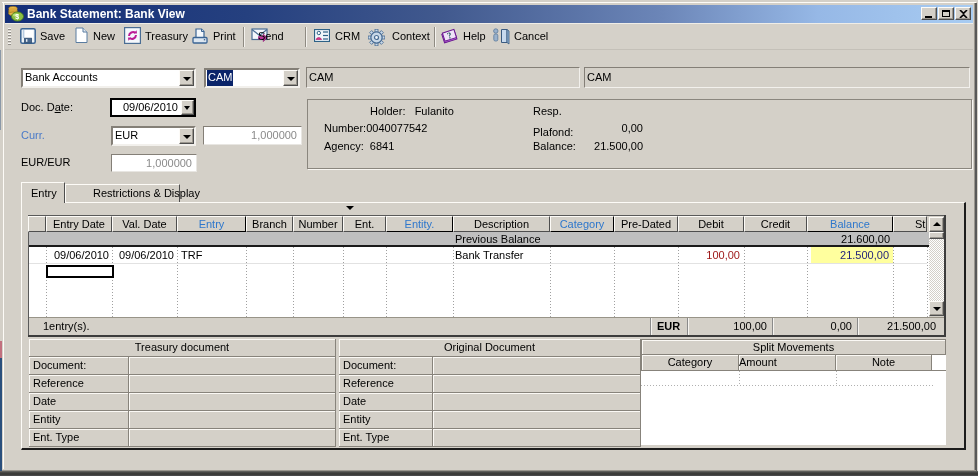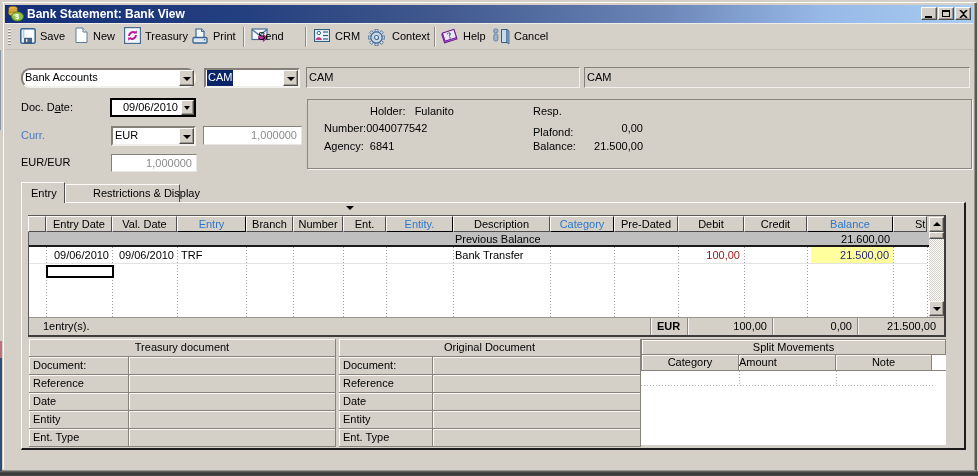--- a/index.html
+++ b/index.html
@@ -120,21 +120,21 @@
   </svg>
 <div class="tx" style="left:40px;top:30px;height:13px;">Save</div>
 <div class="tx" style="left:93px;top:30px;height:13px;">New</div>
 <div class="tx" style="left:145px;top:30px;height:13px;">Treasury</div>
 <div class="tx" style="left:213px;top:30px;height:13px;">Print</div>
 <div class="tx" style="left:258px;top:30px;height:13px;">Send</div>
 <div class="tx" style="left:335px;top:30px;height:13px;">CRM</div>
 <div class="tx" style="left:392px;top:30px;height:13px;">Context</div>
 <div class="tx" style="left:463px;top:30px;height:13px;">Help</div>
 <div class="tx" style="left:514px;top:30px;height:13px;">Cancel</div>
-<div class="sunk" style="left:21px;top:68px;width:175px;height:20px;border-radius:9px;">
+<div class="sunk" style="left:21px;top:68px;width:175px;height:20px;">
     <div class="tx" style="left:2px;top:1px;height:13px;">Bank Accounts</div>
     <div class="btn3d" style="right:0px;top:0px;width:15px;height:16px;">
       <div class="arrdn" style="left:3px;top:6px;"></div>
     </div>
   </div>
 <div class="sunk" style="left:204px;top:68px;width:96px;height:20px;">
     <div style="left:1px;top:0px;width:26px;height:16px;background:#0a246a;"></div>
     <div class="tx" style="left:2px;top:1px;height:13px;color:#fff;">CAM</div>
     <div class="btn3d" style="right:0px;top:0px;width:15px;height:16px;">
       <div class="arrdn" style="left:3px;top:6px;"></div>

